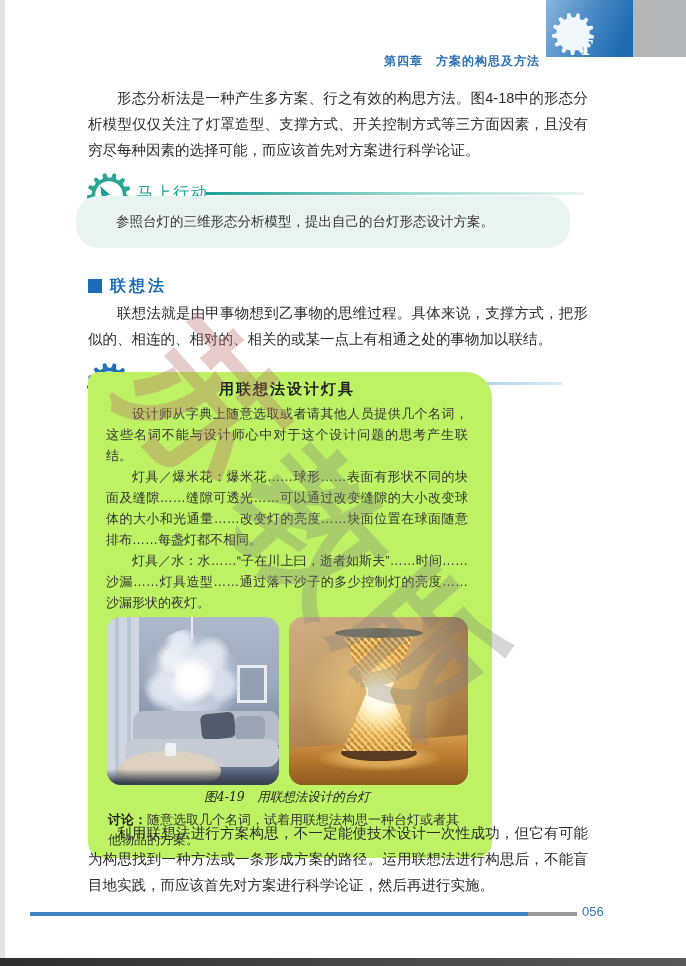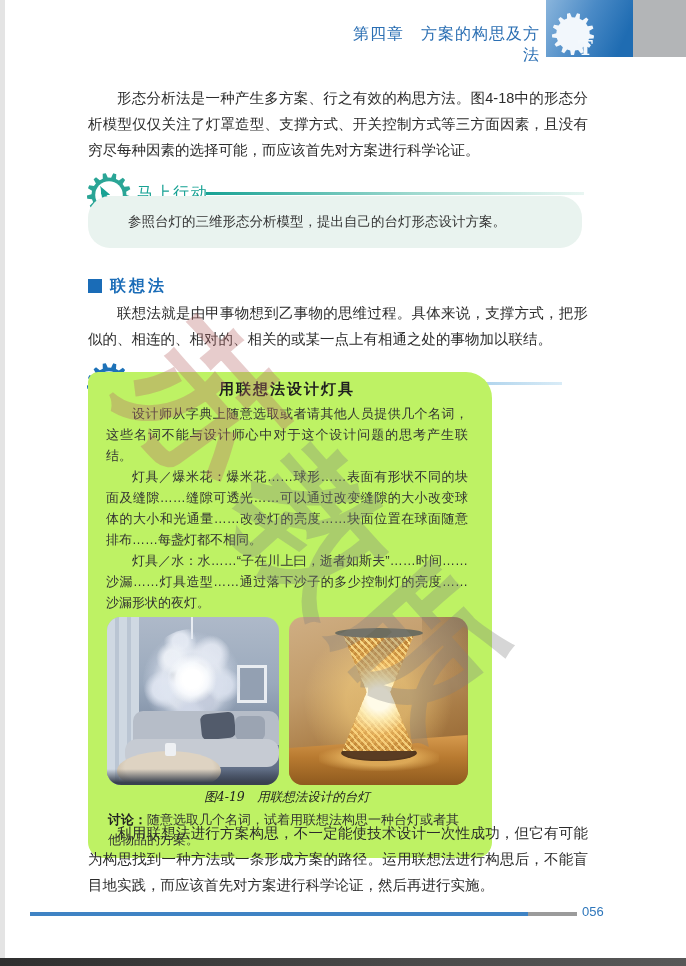--- a/index.html
+++ b/index.html
@@ -6,22 +6,22 @@
   .page{position:relative;width:686px;height:966px;background:#ffffff;overflow:hidden;
         font-family:"Liberation Sans","DejaVu Sans",sans-serif;color:#2b2b2b;}
   
   .left-strip{position:absolute;left:0;top:0;width:5px;height:958px;background:#e4e4e4;}
   .bottom-band{position:absolute;left:0;top:958px;width:686px;height:8px;
                background:linear-gradient(90deg,#2f2f2f,#4a4a4a 60%,#585858);}
   
   .hdr-blue{position:absolute;left:546px;top:0;width:87px;height:57px;
             background:linear-gradient(115deg,#8ab5dc 0%,#4a8ac6 45%,#1f6cb2 85%);}
   .hdr-gray{position:absolute;left:633px;top:0;width:53px;height:57px;background:#b3b5b7;}
-  .hdr-title{position:absolute;left:340px;top:24px;width:200px;text-align:right;
-             font-size:16px;font-weight:normal;color:#2b6fb3;letter-spacing:1px;}
+  .hdr-title{position:absolute;left:340px;top:53px;width:200px;text-align:right;
+             font-size:12px;font-weight:bold;color:#2b6fb3;letter-spacing:1px;}
   .hdr-logo{position:absolute;left:551px;top:12px;width:44px;height:44px;}
   .hdr-logo .gear-shape{position:absolute;inset:0;}
   .hdr-logo .logo-t{position:absolute;right:2px;bottom:-2px;font-family:"DejaVu Serif",serif;
             font-weight:bold;font-size:20px;color:#f4f8fc;line-height:1;}
   
   .gear-badge{position:absolute;width:46px;height:46px;}
   .gear-badge .gear-shape{position:absolute;inset:0;}
   .badge-t{position:absolute;right:3px;bottom:0;font-family:"DejaVu Serif",serif;font-weight:bold;
            font-size:19px;line-height:1;
            text-shadow:-1px 0 #fff,1px 0 #fff,0 -1px #fff,0 1px #fff;}
@@ -30,21 +30,21 @@
     clip-path:polygon(0% 0%,0% 88%,25% 69%,41% 100%,56% 94%,41% 63%,69% 63%);
     transform:rotate(-8deg);}
   .book-glyph{position:absolute;left:14px;top:16px;width:17px;height:12px;}
   .book-glyph path{fill:#1d72b8;}
   
   .action-icon{left:86px;top:172px;}
   .action-title{position:absolute;left:137px;top:183px;font-size:16px;font-weight:normal;
                 color:#18a294;letter-spacing:2px;}
   .action-divider{position:absolute;left:206px;top:192px;width:378px;height:3px;
                   background:linear-gradient(90deg,#18a294,#9fd9cf 55%,#e9f6f2 100%);}
-  .action-box{position:absolute;left:88px;top:196px;width:494px;height:52px;background:#e9f3ef;
+  .action-box{position:absolute;left:76px;top:196px;width:494px;height:52px;background:#e9f3ef;
               border-radius:22px;display:flex;align-items:center;box-sizing:border-box;
               padding:0 20px 0 40px;}
   .action-box p{margin:0;font-size:13.5px;color:#333;}
   
   .body-par{position:absolute;left:88px;width:500px;font-size:14.5px;line-height:26px;
             text-indent:2em;text-align:justify;margin:0;color:#2b2b2b;}
   .intro-par{top:85px;}
   .think-par{top:300px;}
   .closing-par{top:820px;}
   

